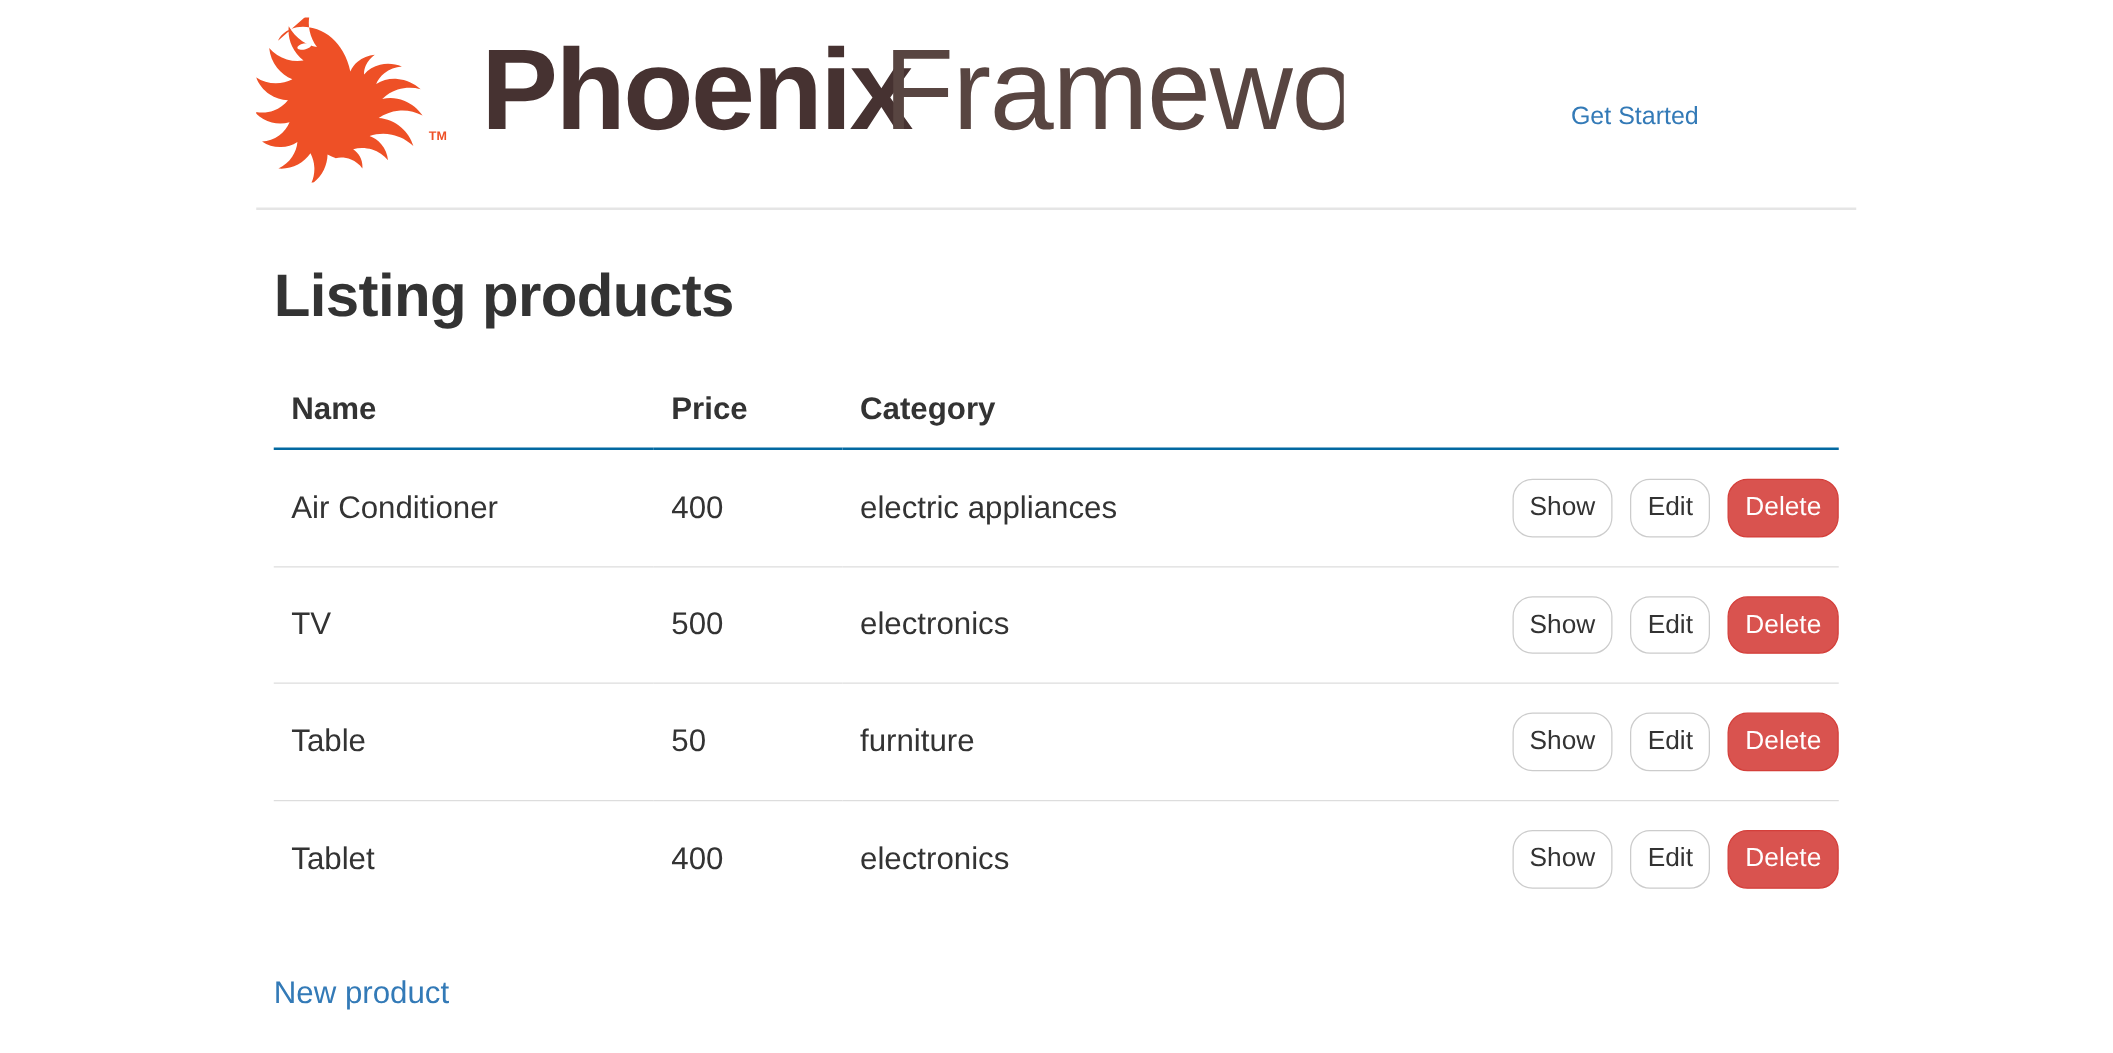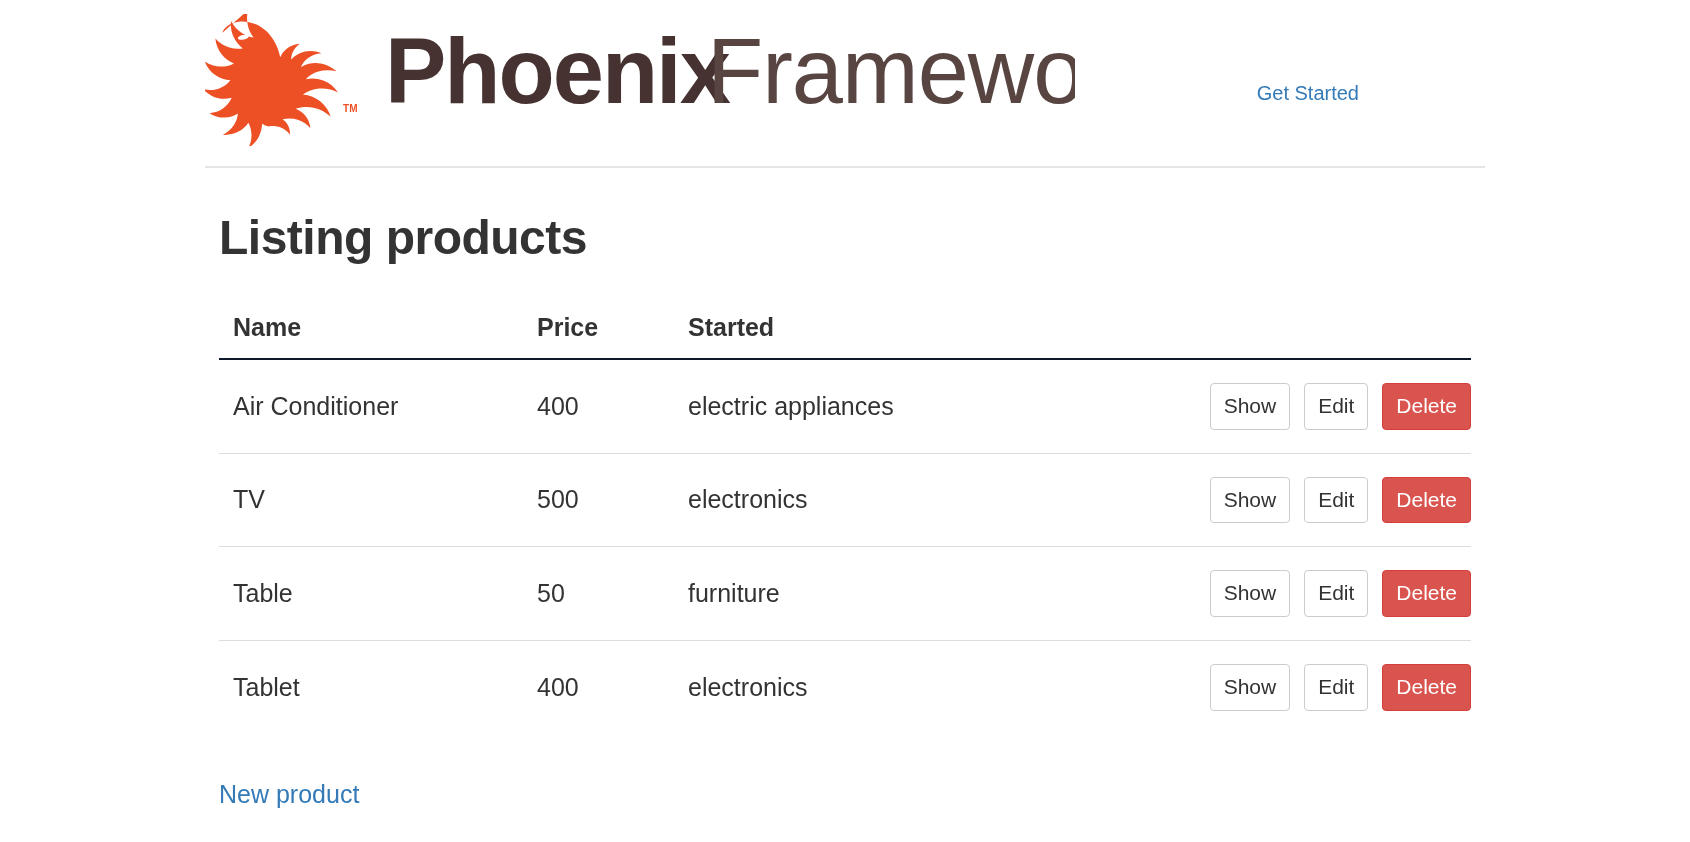--- a/index.html
+++ b/index.html
@@ -101,21 +101,21 @@
     border-collapse: collapse;
     table-layout: fixed;
   }
 
   table.products thead th {
     text-align: left;
     font-size: 25px;
     font-weight: bold;
     color: #333333;
     padding: 0 0 16px 14px;
-    border-bottom: 2px solid #0f172a;
+    border-bottom: 2px solid #0369a1;
     vertical-align: bottom;
   }
 
   table.products thead th.col-name     { width: 290px; }
   table.products thead th.col-price    { width: 137px; }
   table.products thead th.col-category { width: 500px; }
   table.products thead th.col-actions  { width: auto; }
 
   table.products tbody td {
     font-size: 25px;
@@ -134,21 +134,21 @@
     padding-right: 14px;
     white-space: nowrap;
   }
 
   .btn {
     display: inline-block;
     font-family: "Liberation Sans", sans-serif;
     font-size: 21px;
     line-height: 1.42;
     padding: 7px 13px 8px;
-    border-radius: 4px;
+    border-radius: 16px;
     border: 1px solid #cccccc;
     background: #ffffff;
     color: #333333;
     text-decoration: none;
     vertical-align: middle;
     cursor: pointer;
     box-sizing: border-box;
   }
   .btn + .btn { margin-left: 7px; }
 
@@ -237,21 +237,21 @@
     <main>
 
       <h1 class="page-title">Listing products</h1>
 
       <div class="table-wrap">
         <table class="products">
           <thead>
             <tr>
               <th class="col-name">Name</th>
               <th class="col-price">Price</th>
-              <th class="col-category">Started</th>
+              <th class="col-category">Category</th>
               <th class="col-actions"></th>
             </tr>
           </thead>
           <tbody>
 
             <tr>
               <td>Air Conditioner</td>
               <td>400</td>
               <td>electric appliances</td>
               <td class="cell-actions">

